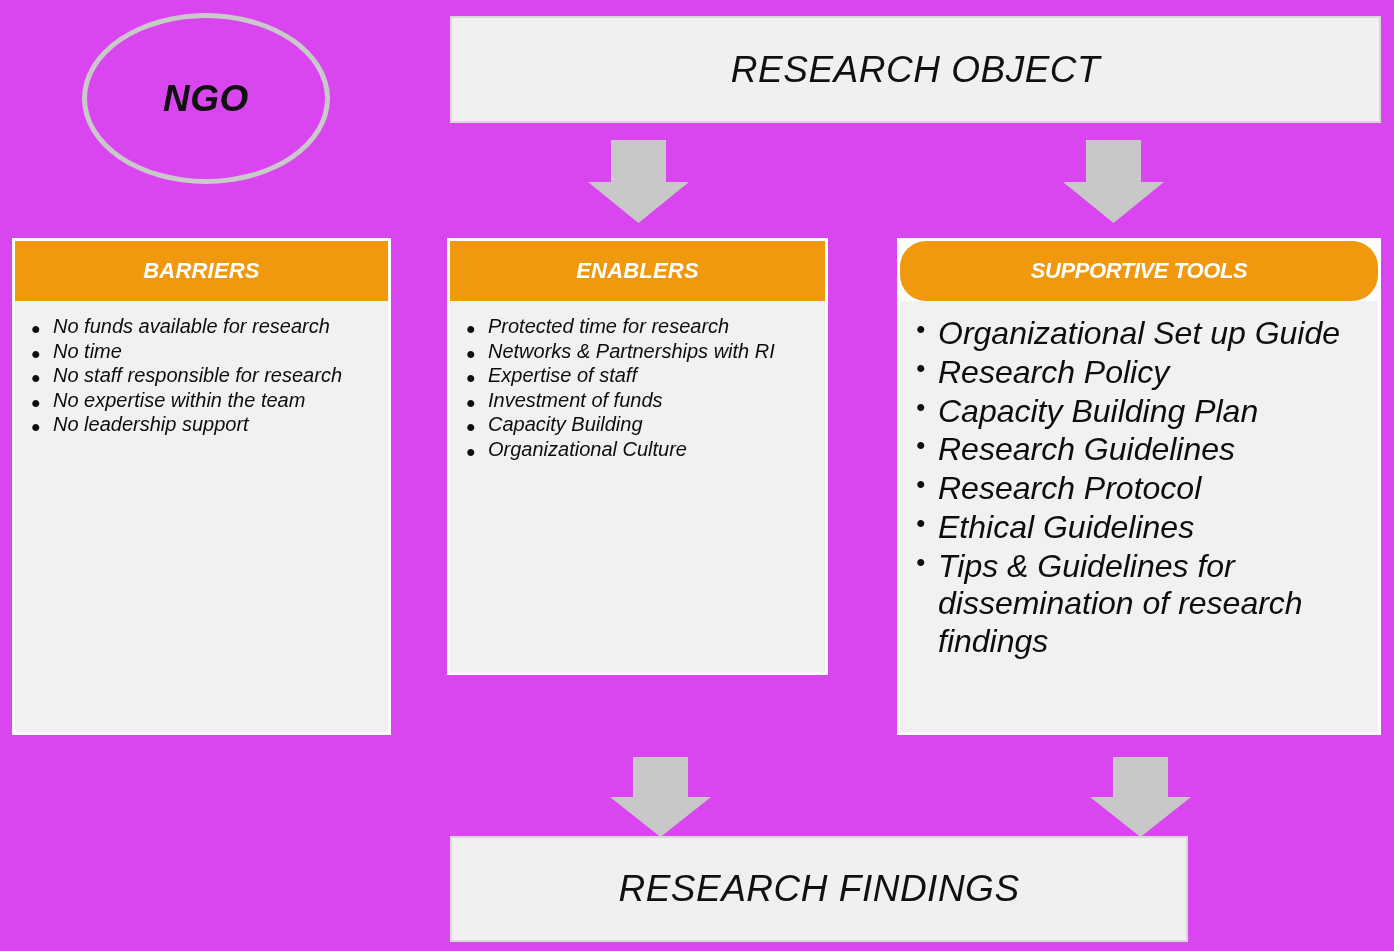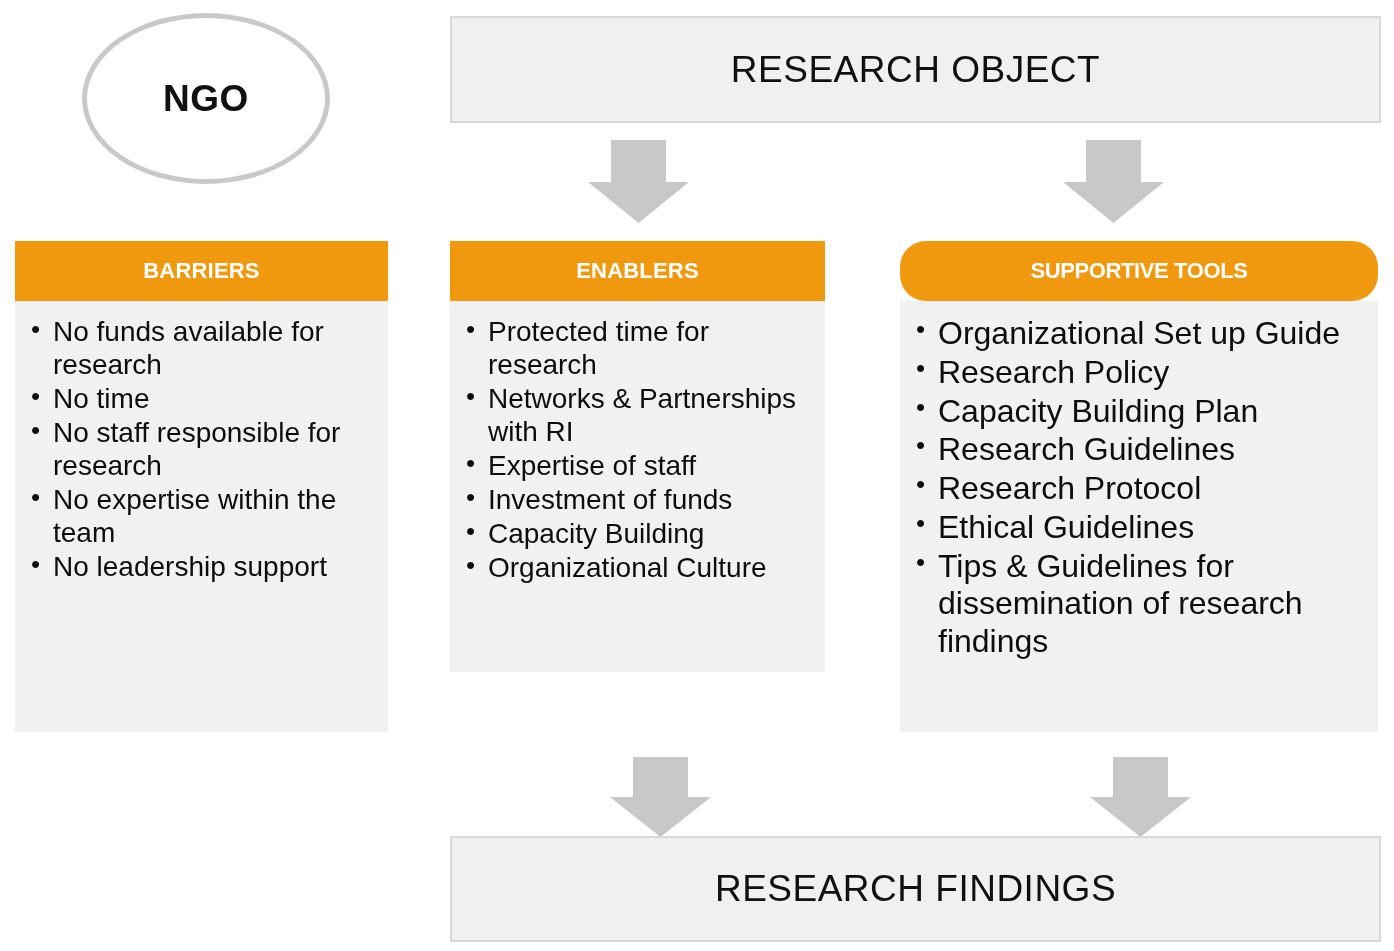--- a/index.html
+++ b/index.html
@@ -7,22 +7,23 @@
     padding: 0;
     background: #808080;
   }
   body {
     font-family: "Liberation Sans", sans-serif;
   }
   #canvas {
     position: relative;
     width: 1394px;
     height: 951px;
-    background: #ffffff;
+    background: #d946ef;
     overflow: hidden;
+    font-style: italic;
   }
 
   
   .ngo-ellipse {
     position: absolute;
     left: 82px;
     top: 13px;
     width: 248px;
     height: 171px;
     border: 5px solid #c9c9c9;
@@ -60,21 +61,21 @@
   }
   #banner-top {
     left: 450px;
     top: 16px;
     width: 931px;
     height: 107px;
   }
   #banner-bottom {
     left: 450px;
     top: 836px;
-    width: 931px;
+    width: 738px;
     height: 106px;
   }
 
   
   .arrow-down {
     position: absolute;
   }
   .arrow-down svg {
     display: block;
   }
@@ -113,21 +114,21 @@
   ul.bullets {
     list-style: none;
     margin: 0;
     padding: 0;
   }
   ul.bullets li {
     position: relative;
     padding-left: 30px;
     margin: 0 0 1px 0;
     font-family: "Liberation Sans", sans-serif;
-    font-size: 28px;
+    font-size: 20px;
     line-height: 1.18;
     color: #0d0d0d;
   }
   ul.bullets li::before {
     content: "\2022";
     position: absolute;
     left: 8px;
     top: -1px;
     font-size: 26px;
     line-height: 1.18;

